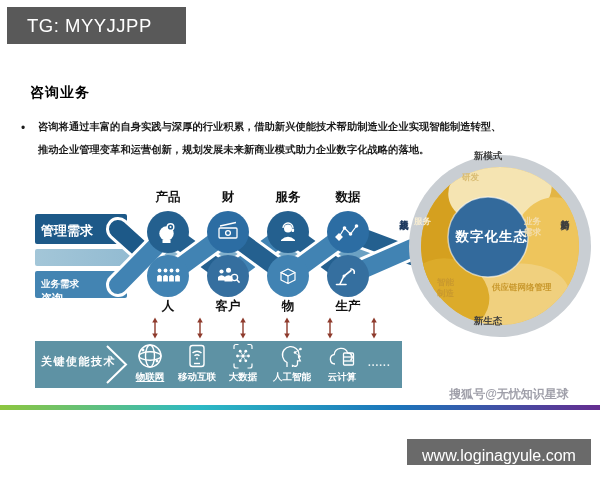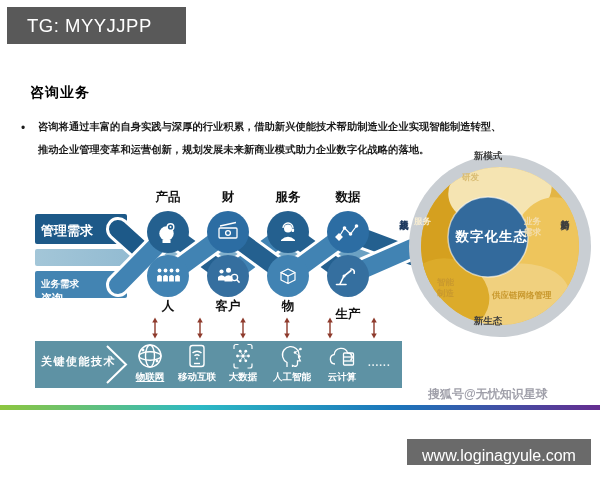--- a/index.html
+++ b/index.html
@@ -19,21 +19,21 @@
   .petal-label{position:absolute;text-align:left;font-size:8.5px;font-weight:700;line-height:1.25;}
   .ring-label{position:absolute;font-size:9.5px;font-weight:700;color:#3f3f3f;text-align:center;}
   .ring-vert{writing-mode:vertical-rl;text-orientation:upright;letter-spacing:1px;}
   .center-label{position:absolute;left:448px;top:228px;width:80px;text-align:right;
                 font-size:13.5px;font-weight:800;color:#fff;letter-spacing:1px;}
   .en-title{position:absolute;left:41px;top:354px;font-size:11px;font-weight:700;color:#fff;
             letter-spacing:1.5px;}
   .en-label{position:absolute;width:56px;text-align:center;font-size:9.5px;font-weight:600;color:#fff;}
   .en-more{position:absolute;left:368px;top:357px;font-size:10px;font-weight:700;color:#eaf2f4;
            letter-spacing:1px;}
-  .watermark{position:absolute;left:428px;top:386px;width:162px;text-align:left;
+  .watermark{position:absolute;left:428px;top:386px;width:162px;text-align:center;
              font-size:12px;font-weight:700;color:#8f8f9b;opacity:.85;}
   .grad-bar{position:absolute;left:0;top:405px;width:600px;height:5px;
             background:linear-gradient(90deg,#8dc63f 0%,#2cb9c4 33%,#1b75bb 66%,#652d90 100%);}
   .url-box{position:absolute;left:407px;top:439px;width:184px;height:26px;background:#6a6a6a;
            color:#fff;font-size:16px;line-height:34px;text-align:center;}
 </style>
 </head>
 <body>
 
 <div class="page">
@@ -278,27 +278,27 @@
   <div class="band-label" style="left:41px;top:278px;font-size:9.5px;">业务需求</div>
 
   <div class="node-label" style="left:146px;top:189px;">产品</div>
   <div class="node-label" style="left:206px;top:189px;">财</div>
   <div class="node-label" style="left:266px;top:189px;">服务</div>
   <div class="node-label" style="left:326px;top:189px;">数据</div>
 
   <div class="node-label" style="left:146px;top:298px;">人</div>
   <div class="node-label" style="left:206px;top:298px;">客户</div>
   <div class="node-label" style="left:266px;top:298px;">物</div>
-  <div class="node-label" style="left:326px;top:298px;margin-top:8px;">生产</div>
+  <div class="node-label" style="left:326px;top:298px;">生产</div>
 
   <div class="center-label">数字化生态</div>
   <div class="petal-label" style="left:462px;top:172px;width:32px;color:#d9bc72;">研发</div>
   <div class="petal-label" style="left:414px;top:216px;width:28px;color:#f6ecd2;">服务</div>
   <div class="petal-label" style="left:524px;top:216px;width:22px;color:#f3ddab;">业务需求</div>
-  <div class="petal-label" style="left:492px;top:282px;width:62px;color:#c9992e;margin-top:8px;">供应链网络管理</div>
+  <div class="petal-label" style="left:492px;top:282px;width:62px;color:#c9992e;">供应链网络管理</div>
   <div class="petal-label" style="left:437px;top:277px;width:22px;color:#c9992e;">智能制造</div>
 
   <div class="ring-label" style="left:458px;top:150px;width:60px;">新模式</div>
   <div class="ring-label ring-vert" style="left:558px;top:212px;font-size:9px;">新趋势</div>
   <div class="ring-label" style="left:458px;top:315px;width:60px;">新生态</div>
   <div class="ring-label ring-vert" style="left:397px;top:212px;font-size:9px;color:#1f3a5f;">新挑战</div>
 
   <div class="en-title">关键使能技术</div>
   <div class="en-label" style="left:122px;top:371px;text-decoration:underline;">物联网</div>
   <div class="en-label" style="left:169px;top:371px;">移动互联</div>

